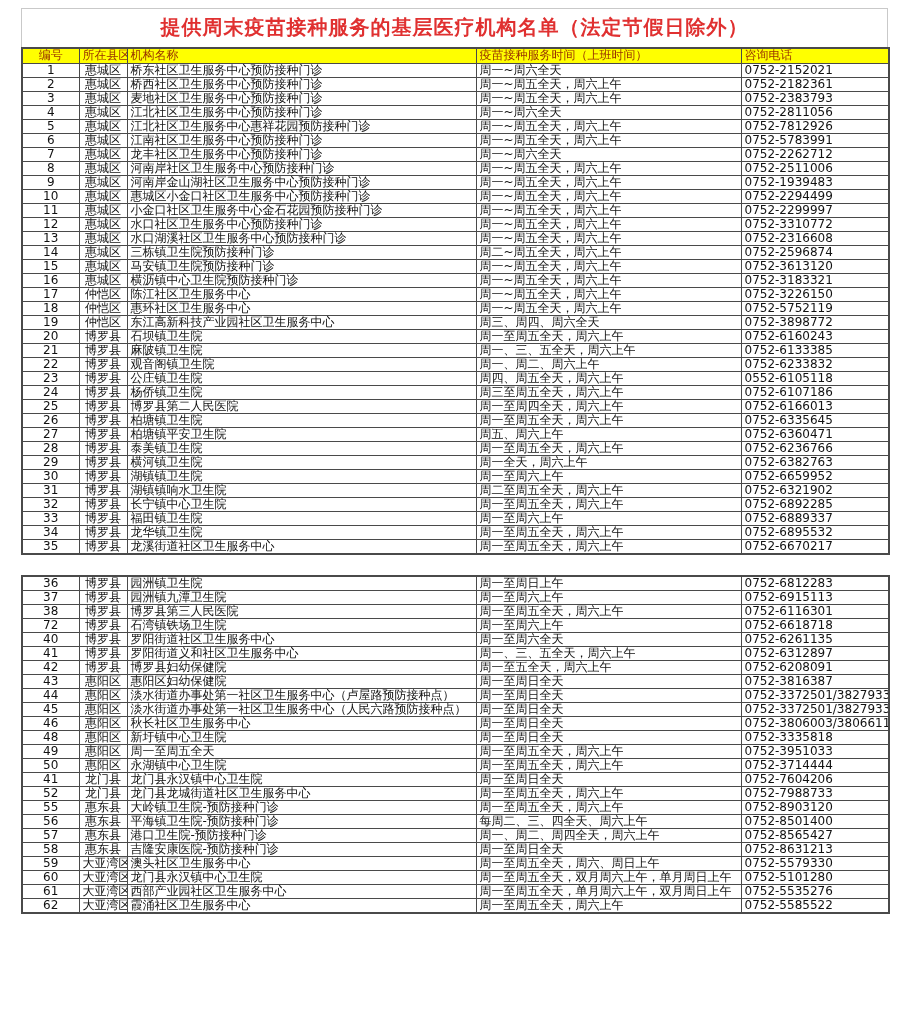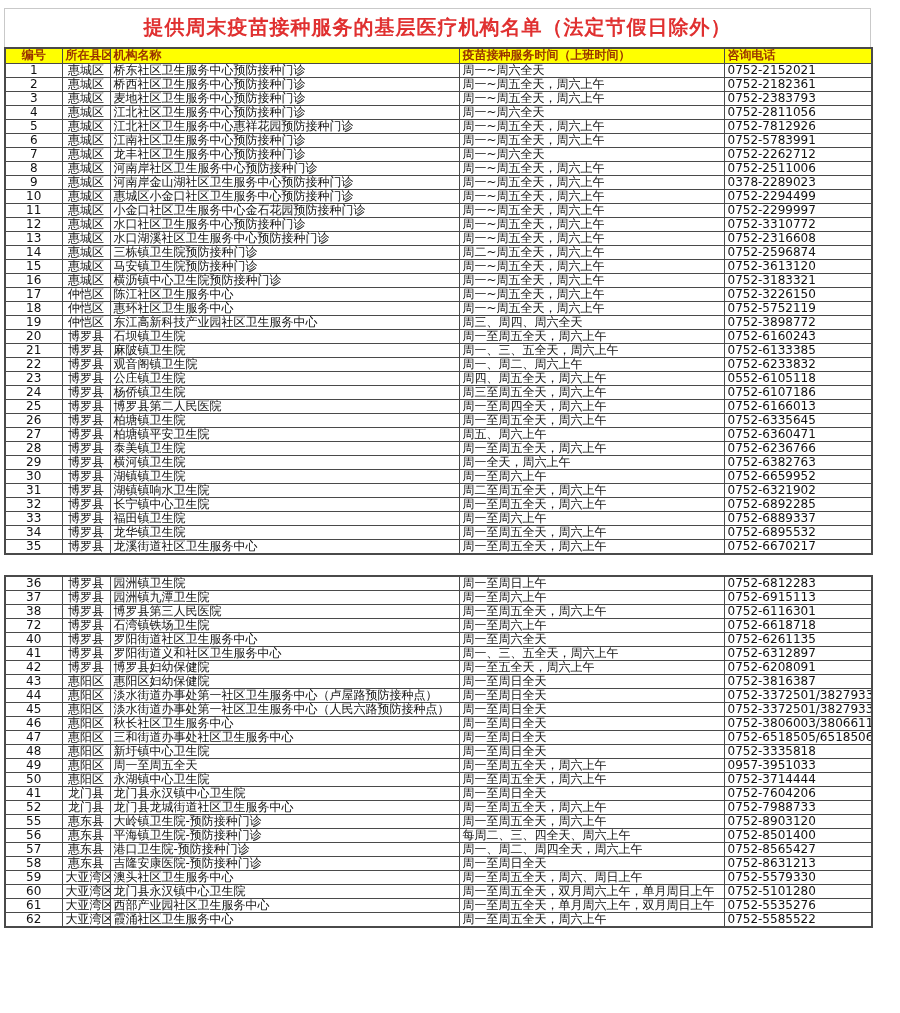--- a/index.html
+++ b/index.html
@@ -8,21 +8,21 @@
     --header-text:#993300;
     --border-color:#4a4a4a;
   }
   *{box-sizing:border-box;}
   html,body{margin:0;padding:0;}
   body{
     width:900px;height:1013px;background:#ffffff;
     font-family:"DejaVu Sans","Liberation Sans",sans-serif;
     color:#111;
   }
-  .sheet{padding-top:8px;padding-left:4px;width:772px;}
+  .sheet{padding-top:8px;padding-left:21px;width:772px;}
   .title-box{
     width:867px;
     border:1px solid #c9c9c9;
     border-bottom:none;
     padding:5px 0 6px 0;
     text-align:center;
   }
   .title-box h1{
     margin:0;
     font-size:20px;
@@ -42,21 +42,21 @@
     line-height:13px;
     height:14px;
     padding:0 3px;
     overflow:hidden;
     white-space:nowrap;
     vertical-align:middle;
   }
   table.roster th{
     background:var(--header-bg);
     color:var(--header-text);
-    font-weight:bold;
+    font-weight:normal;
     text-align:left;
     height:15px;
   }
   table.roster th.c0{text-align:center;}
   td.c0{text-align:center;}
   td.c1{text-align:center;}
   td.c2,td.c3,td.c4{text-align:left;}
   col.w0{width:57px;}
   col.w1{width:48px;}
   col.w2{width:349px;}
@@ -145,21 +145,21 @@
           <td class="c1">惠城区</td>
           <td class="c2">河南岸社区卫生服务中心预防接种门诊</td>
           <td class="c3">周一~周五全天，周六上午</td>
           <td class="c4">0752-2511006</td>
         </tr>
         <tr>
           <td class="c0">9</td>
           <td class="c1">惠城区</td>
           <td class="c2">河南岸金山湖社区卫生服务中心预防接种门诊</td>
           <td class="c3">周一~周五全天，周六上午</td>
-          <td class="c4">0378-2289023</td>
+          <td class="c4">0752-1939483</td>
         </tr>
         <tr>
           <td class="c0">10</td>
           <td class="c1">惠城区</td>
           <td class="c2">惠城区小金口社区卫生服务中心预防接种门诊</td>
           <td class="c3">周一~周五全天，周六上午</td>
           <td class="c4">0752-2294499</td>
         </tr>
         <tr>
           <td class="c0">11</td>
@@ -421,39 +421,32 @@
           <td class="c4">0752-3372501/3827933</td>
         </tr>
         <tr>
           <td class="c0">46</td>
           <td class="c1">惠阳区</td>
           <td class="c2">秋长社区卫生服务中心</td>
           <td class="c3">周一至周日全天</td>
           <td class="c4">0752-3806003/3806611</td>
         </tr>
         <tr>
-          <td class="c0">47</td>
-          <td class="c1">惠阳区</td>
-          <td class="c2">三和街道办事处社区卫生服务中心</td>
-          <td class="c3">周一至周日全天</td>
-          <td class="c4">0752-6518505/6518506</td>
-        </tr>
-        <tr>
           <td class="c0">48</td>
           <td class="c1">惠阳区</td>
           <td class="c2">新圩镇中心卫生院</td>
           <td class="c3">周一至周日全天</td>
           <td class="c4">0752-3335818</td>
         </tr>
         <tr>
           <td class="c0">49</td>
           <td class="c1">惠阳区</td>
           <td class="c2">周一至周五全天</td>
           <td class="c3">周一至周五全天，周六上午</td>
-          <td class="c4">0957-3951033</td>
+          <td class="c4">0752-3951033</td>
         </tr>
         <tr>
           <td class="c0">50</td>
           <td class="c1">惠阳区</td>
           <td class="c2">永湖镇中心卫生院</td>
           <td class="c3">周一至周五全天，周六上午</td>
           <td class="c4">0752-3714444</td>
         </tr>
         <tr>
           <td class="c0">41</td>

